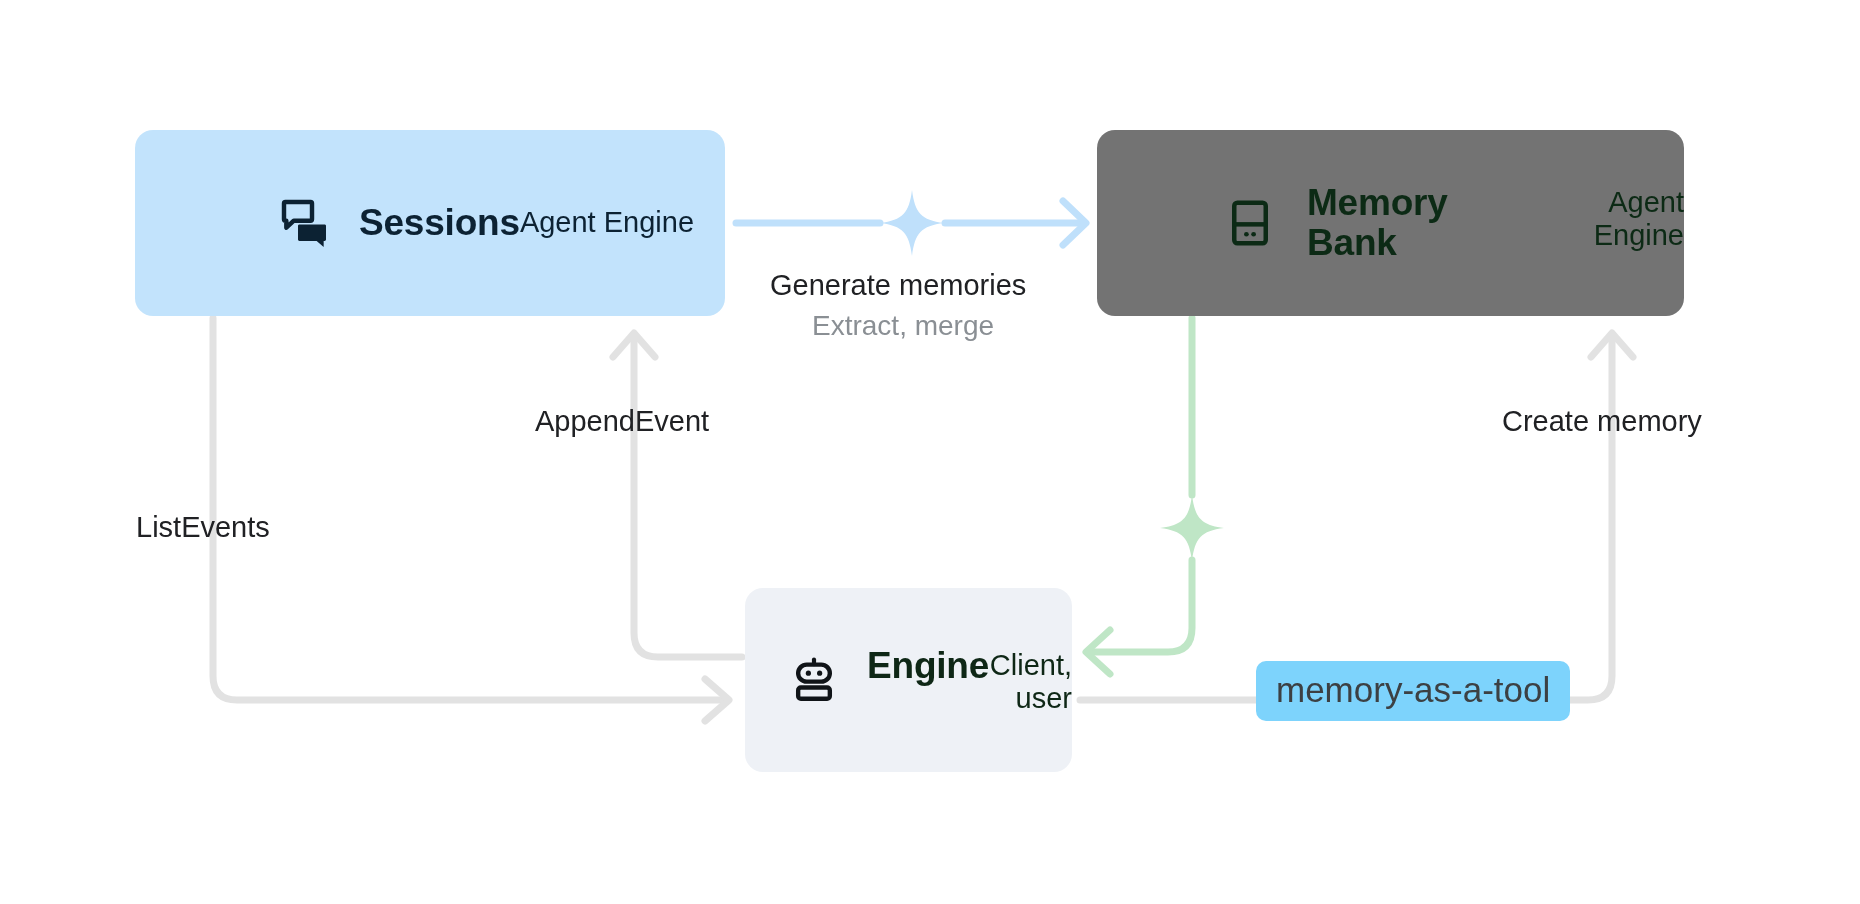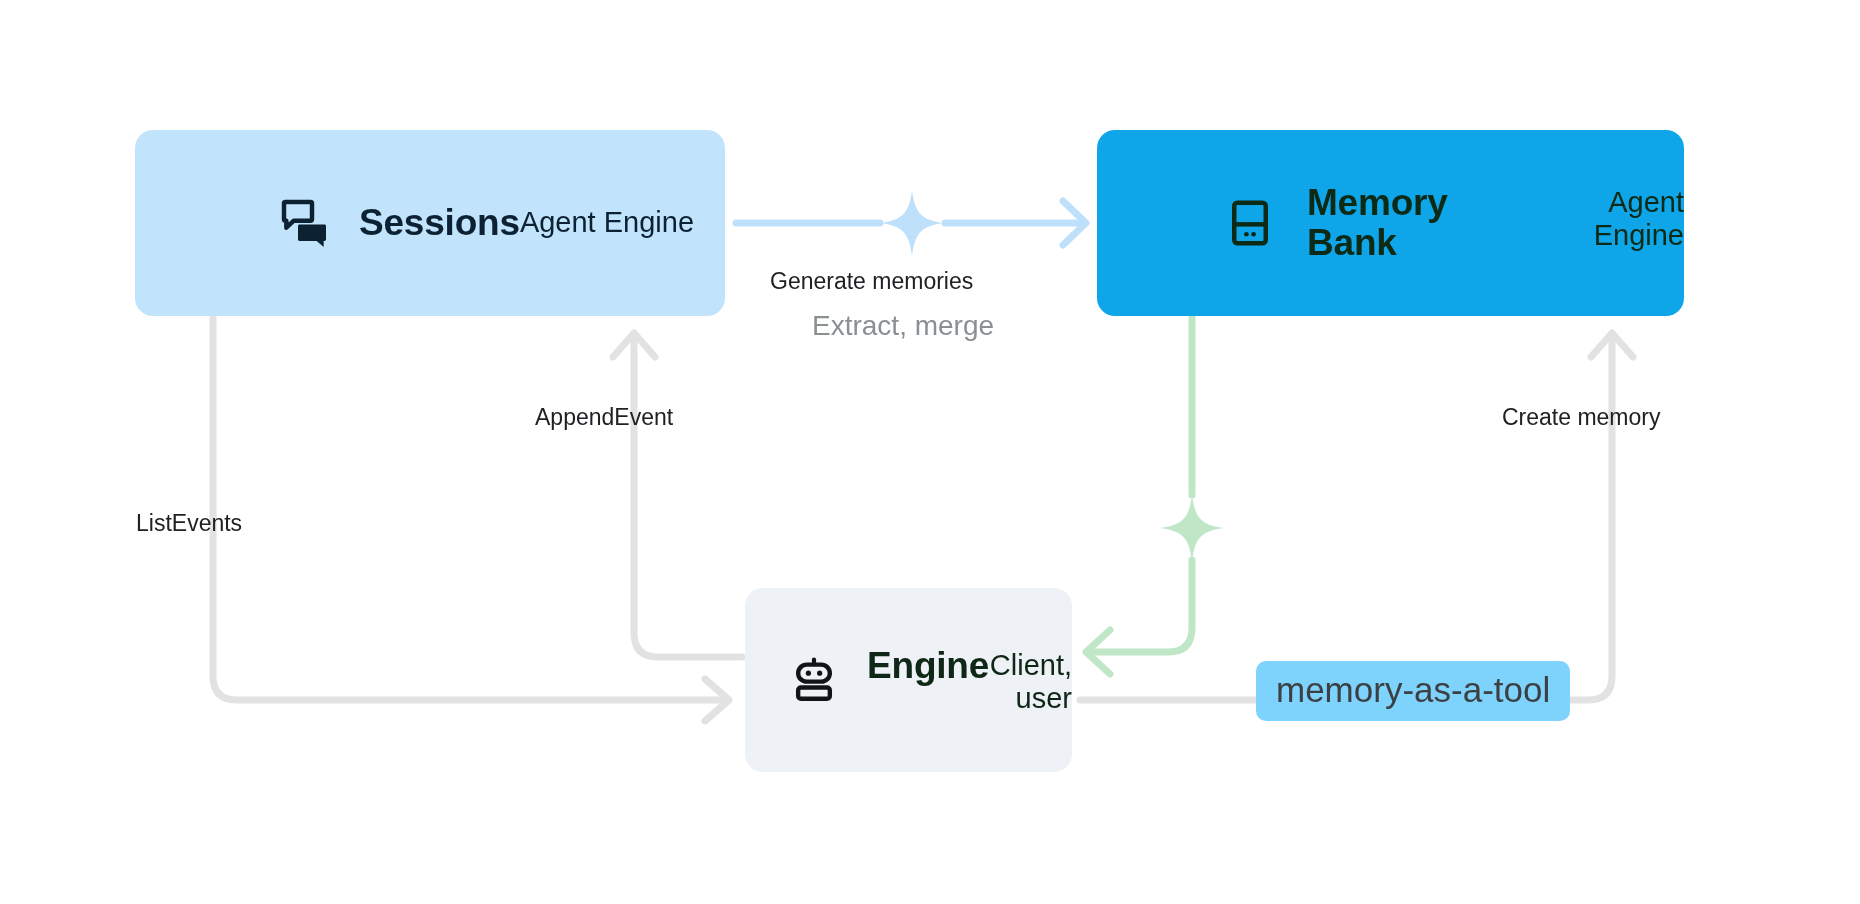--- a/index.html
+++ b/index.html
@@ -70,21 +70,21 @@
     gap: 26px;
   }
   #node-sessions .node-title,
   #node-sessions .node-subtitle { color: #0c2233; }
 
   #node-memory-bank {
     left: 1097px;
     top: 130px;
     width: 587px;
     height: 186px;
-    background: #0ea5e9;
+    background: #737373;
     padding-left: 126px;
     gap: 30px;
   }
   #node-memory-bank .node-title,
   #node-memory-bank .node-subtitle { color: #0c2a15; }
 
   #node-agent {
     left: 745px;
     top: 588px;
     width: 327px;
@@ -93,21 +93,21 @@
     padding-left: 44px;
     gap: 28px;
   }
   #node-agent .node-title,
   #node-agent .node-subtitle { color: #0e2716; }
 
   
   .edge-label {
     position: absolute;
     color: #202124;
-    font-size: 23px;
+    font-size: 29px;
     line-height: 1.2;
     white-space: nowrap;
   }
   .edge-sublabel {
     position: absolute;
     color: #8a8f94;
     font-size: 28px;
     line-height: 1.2;
     white-space: nowrap;
   }

